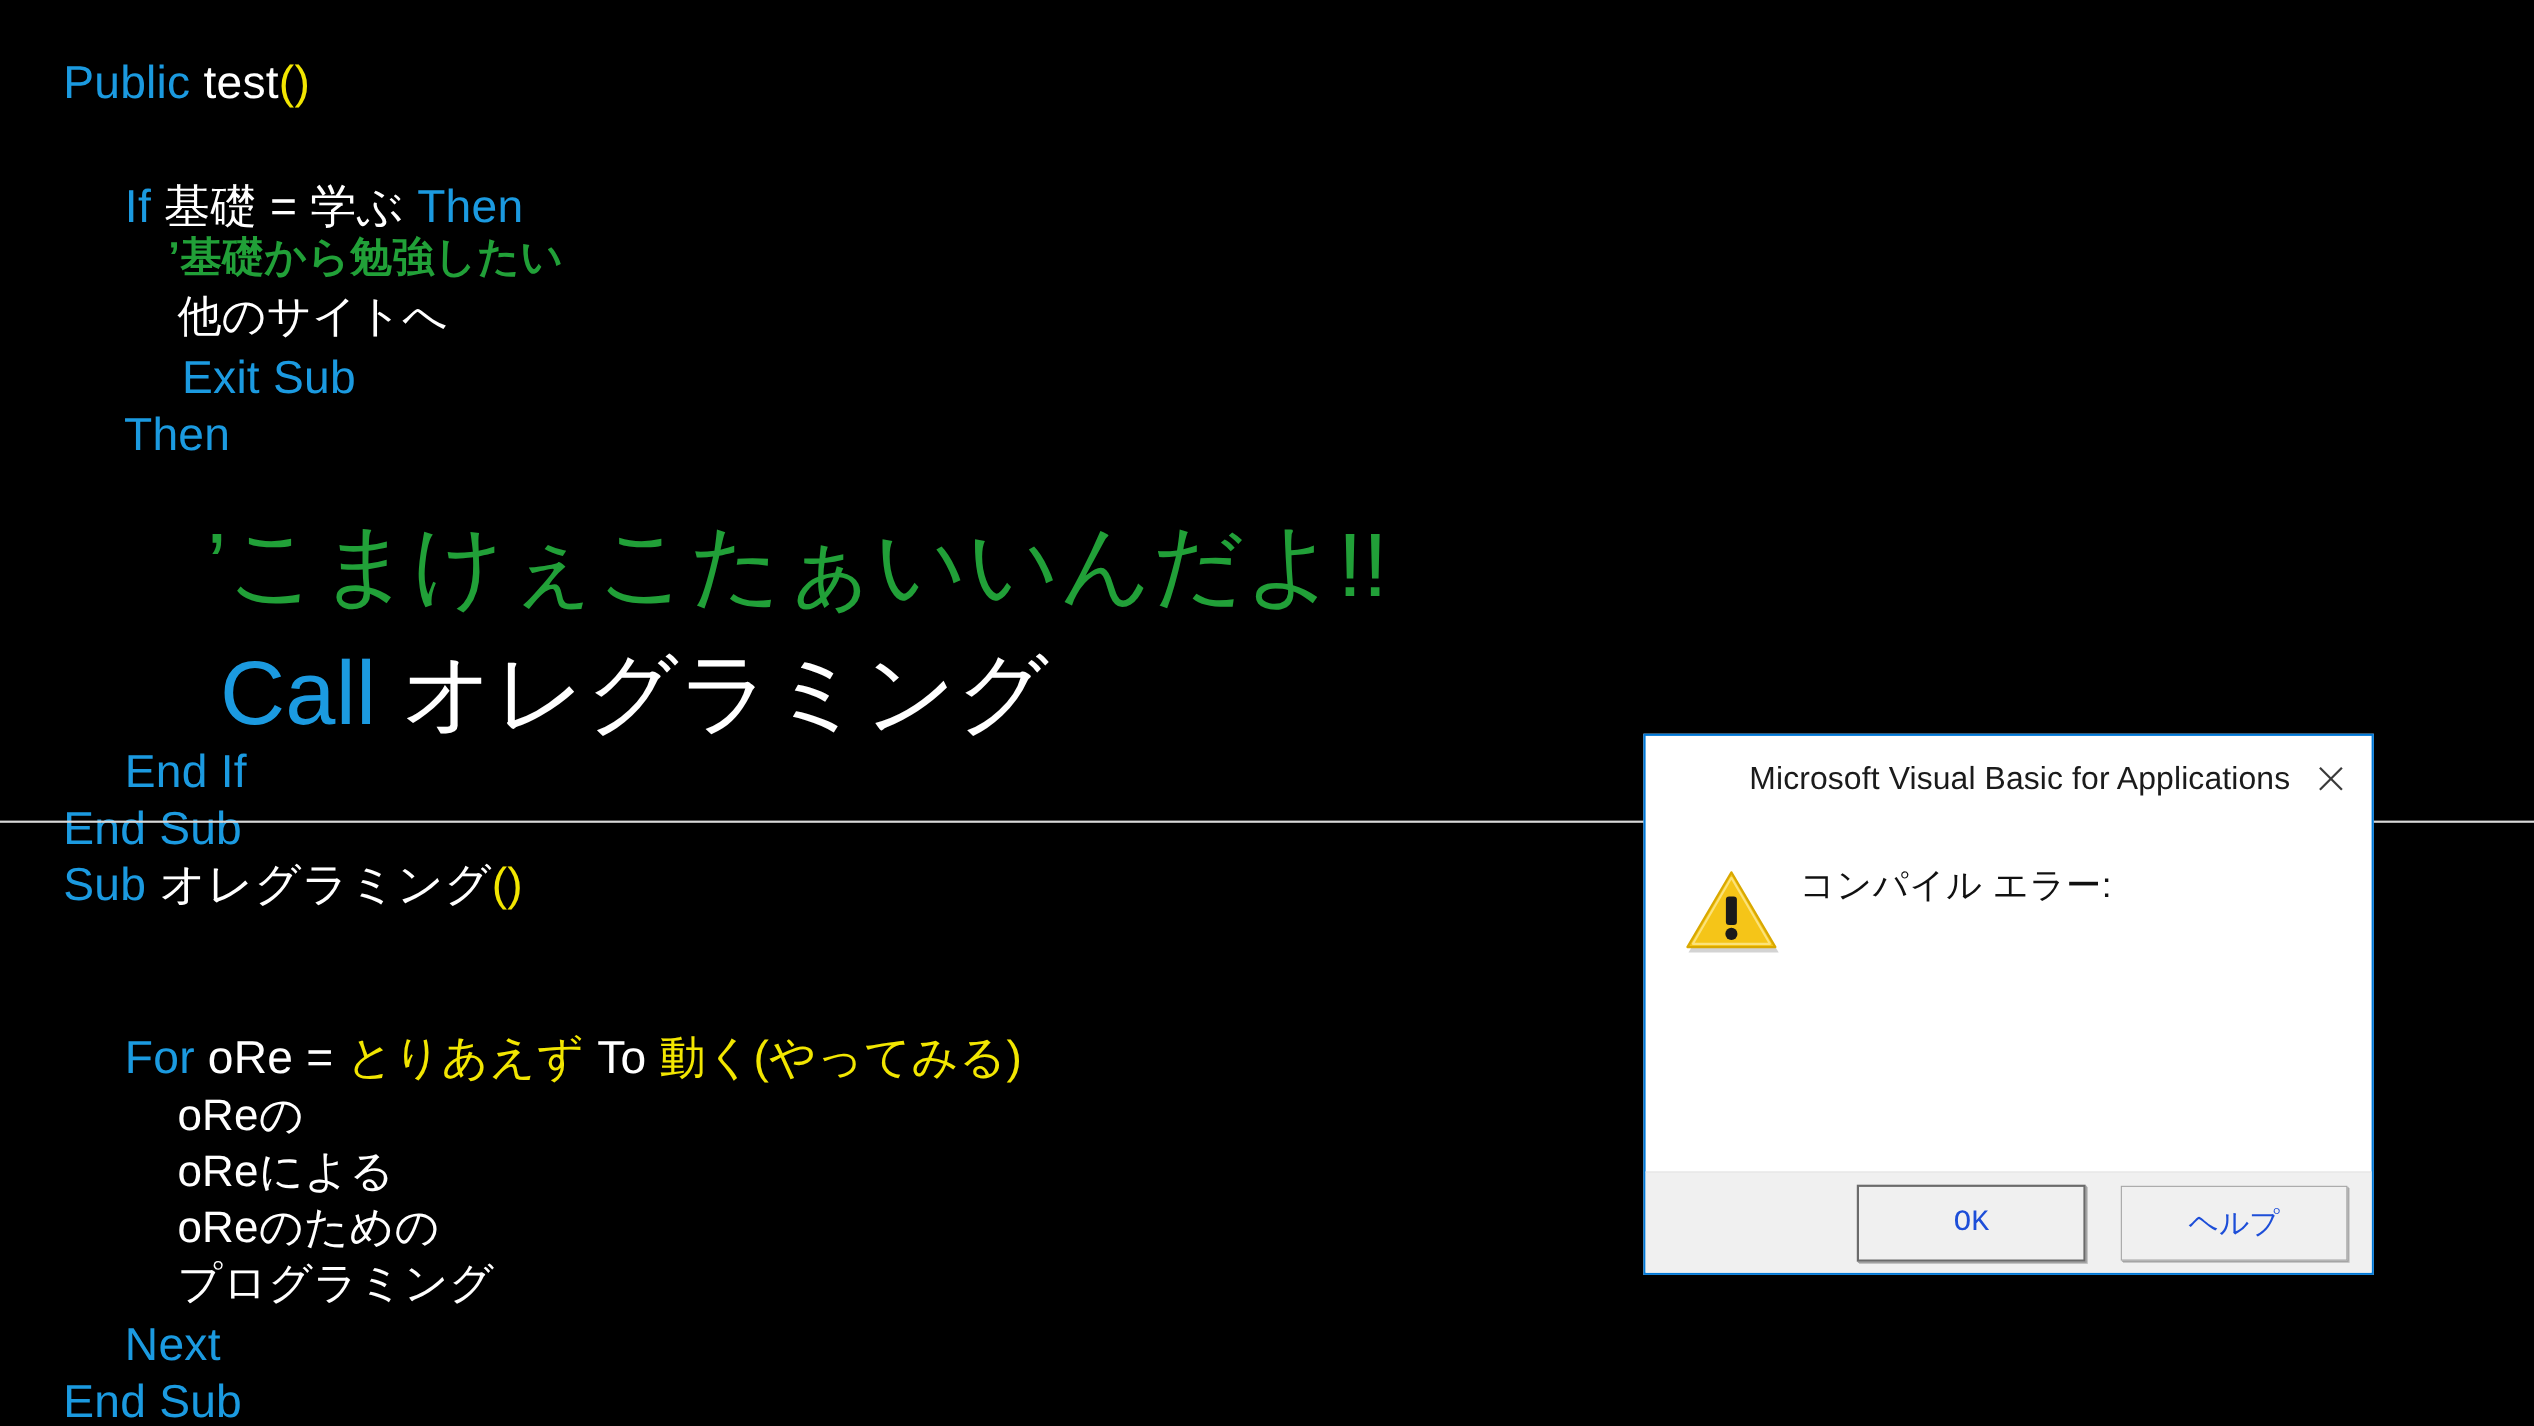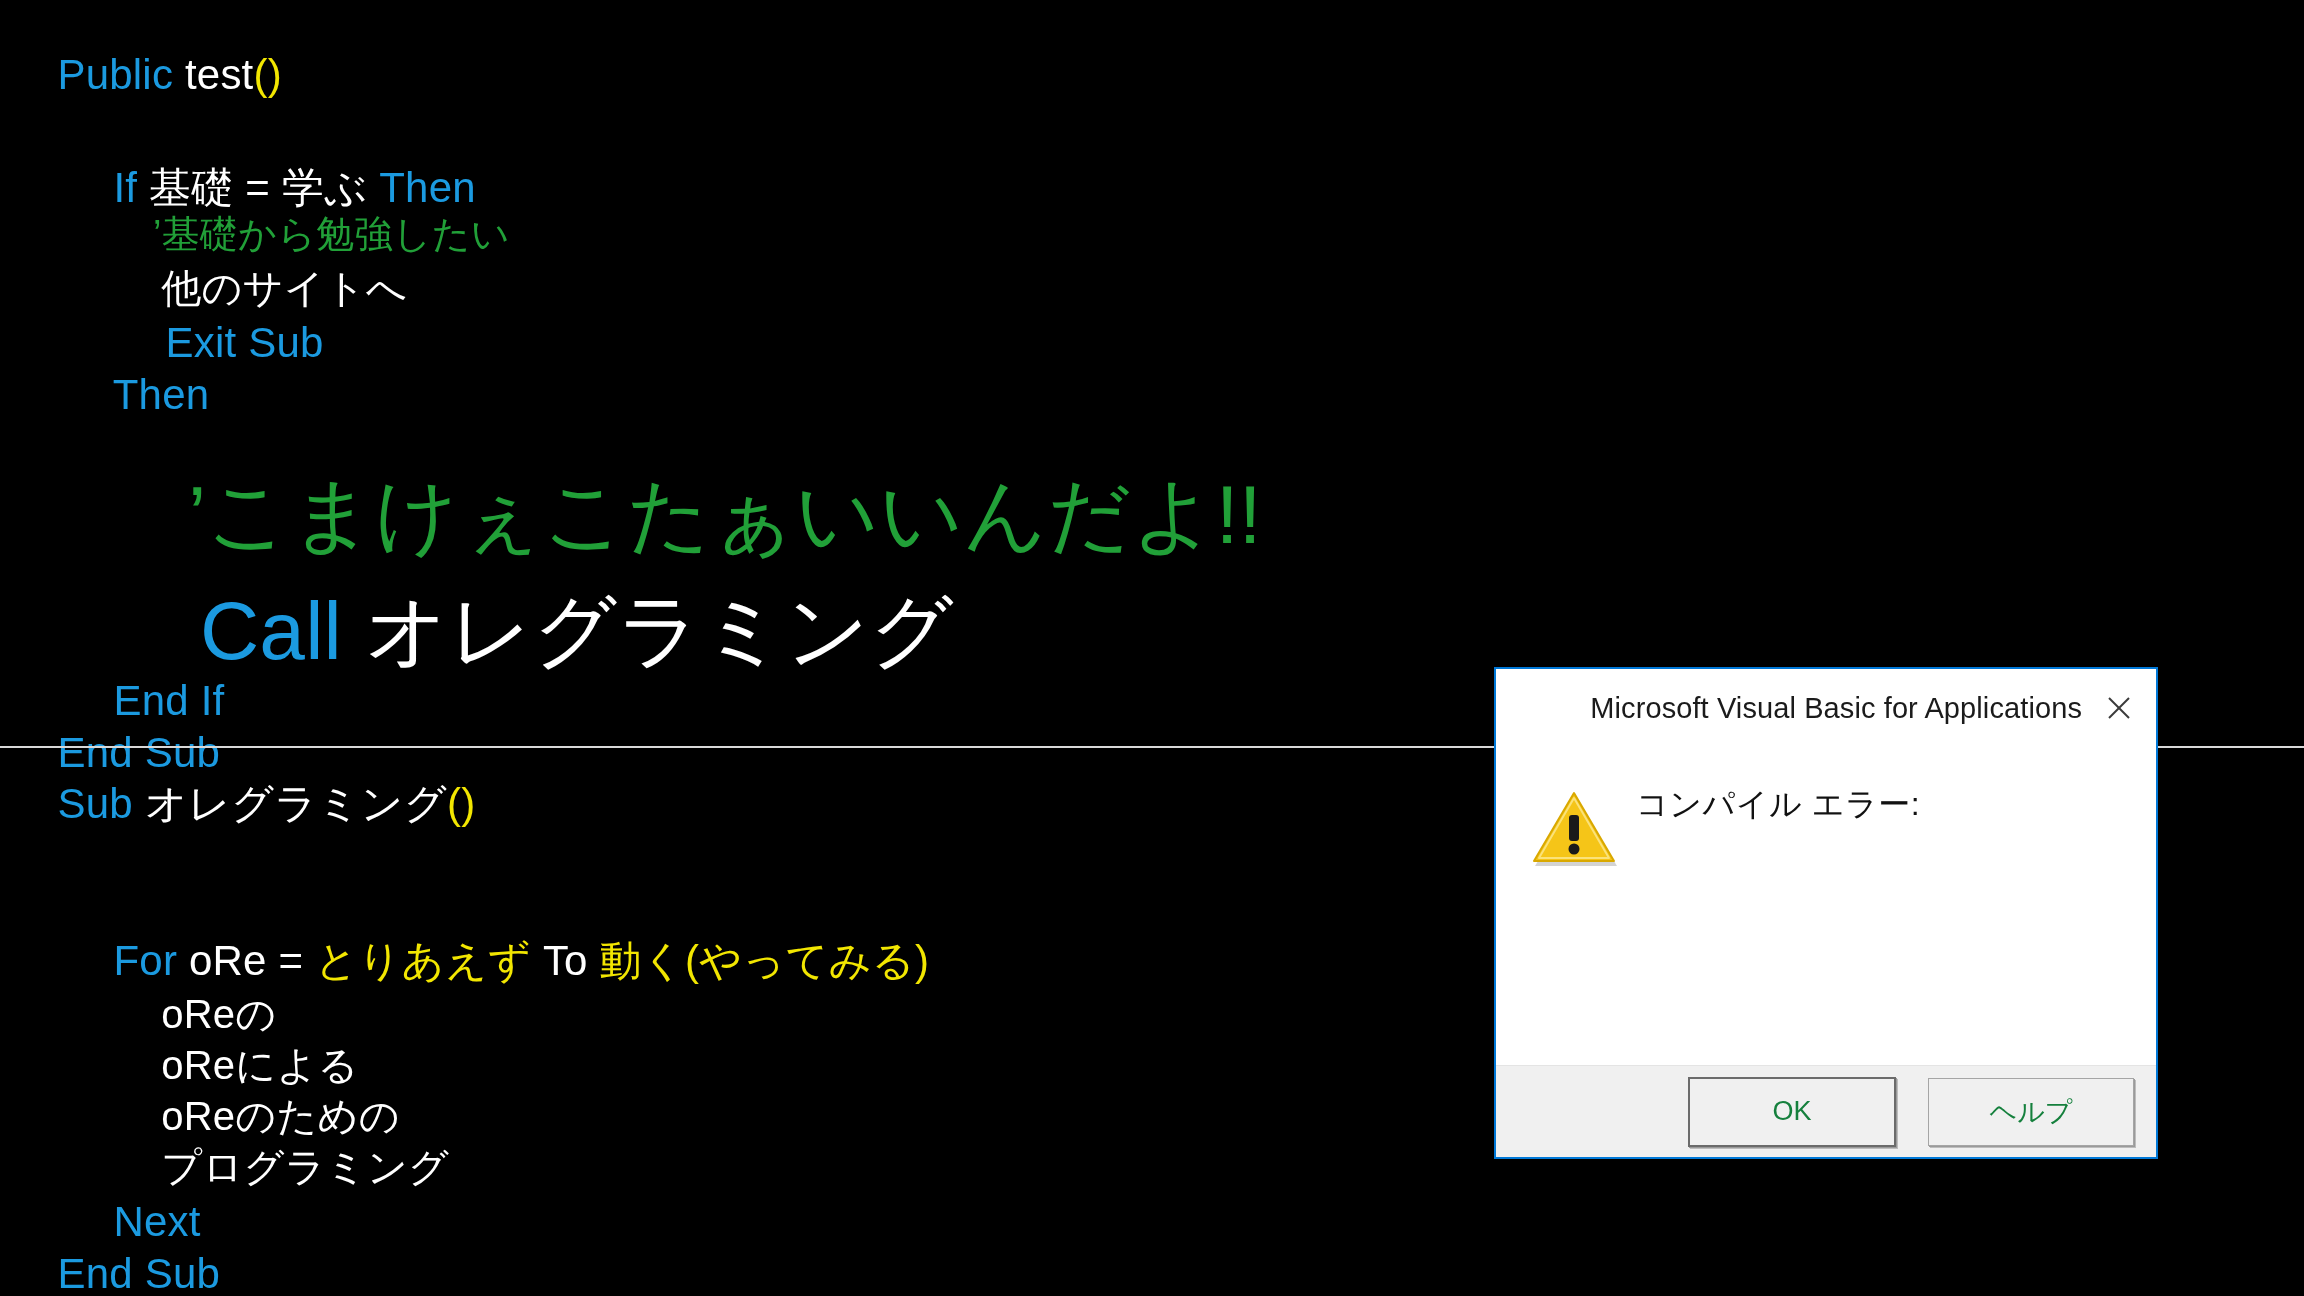--- a/index.html
+++ b/index.html
@@ -106,43 +106,43 @@
     padding-left:192px;
     box-sizing:border-box;
     gap:32px;
   }
   .dlg-btn{
     width:204px;height:66px;
     background:#f0f0f0;
     border:1px solid #a5a5a5;
     box-shadow:1px 1px 0 #9a9a9a, 2px 2px 0 #bdbdbd;
     font-size:27px;
-    color:#15803d;
+    color:#1d4ed8;
     display:flex;align-items:center;justify-content:center;
     cursor:pointer;
-    font-family:Liberation Sans, sans-serif;
+    font-family:Liberation Mono, monospace;
   }
   .dlg-btn.default{
     border:2px solid #6b6b6b;
   }
 </style>
 </head>
 <body>
 
 <div id="code">
 
   <div class="ln" style="left:10px;top:12px;font-size:42px;">
     <span class="kw">Public </span><span class="wht">test</span><span class="yel">()</span>
   </div>
 
   <div class="ln" style="left:66px;top:125px;font-size:42px;">
     <span class="kw">If </span><span class="wht">基礎 = 学ぶ </span><span class="kw">Then</span>
   </div>
 
-  <div class="ln" style="left:110px;top:177px;font-size:38px;">
+  <div class="ln" style="left:110px;top:177px;font-size:38px;font-weight:bold;">
     <span class="cmt">’基礎から勉強したい</span>
   </div>
 
   <div class="ln" style="left:116px;top:228px;font-size:40px;">
     <span class="wht">他のサイトへ</span>
   </div>
 
   <div class="ln" style="left:118px;top:280px;font-size:42px;">
     <span class="kw">Exit Sub</span>
   </div>

